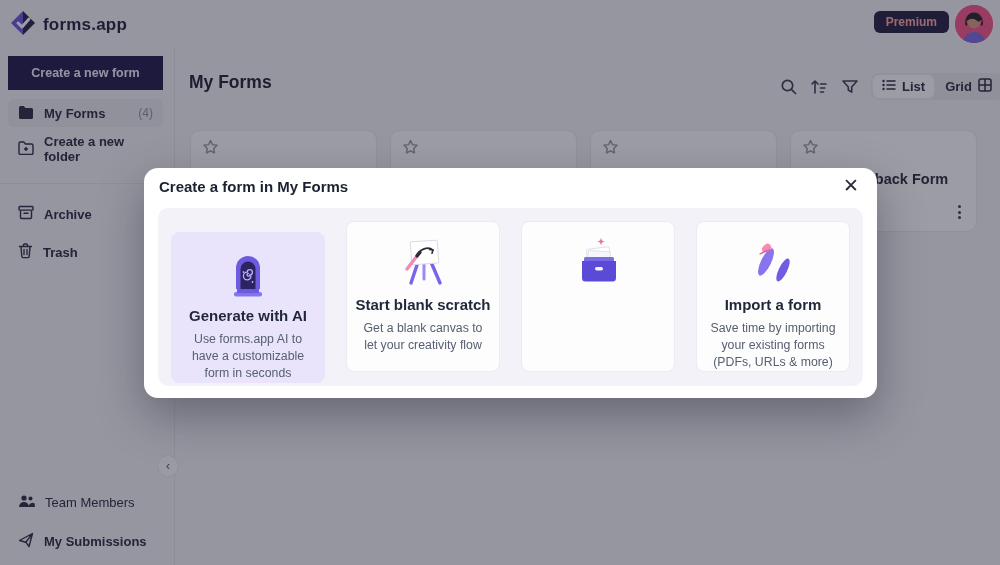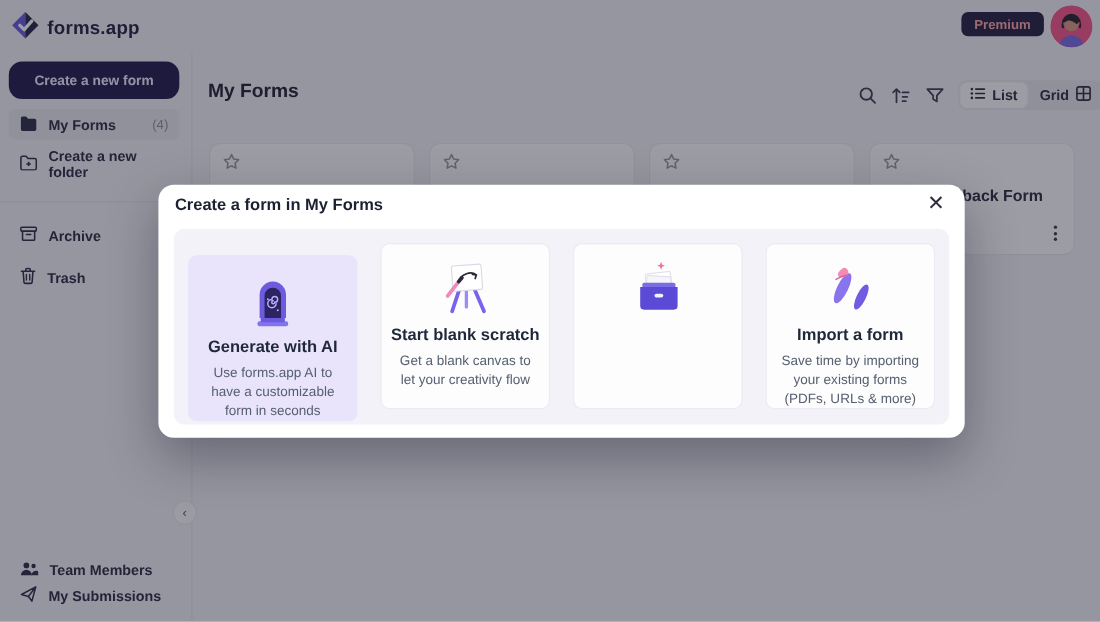--- a/index.html
+++ b/index.html
@@ -11,21 +11,21 @@
   .logo { position:absolute; left:10px; top:10px; display:flex; align-items:center; gap:7px; }
   .logo-text { font-size:17px; font-weight:800; color:#262244; letter-spacing:.2px; }
   .premium-btn { position:absolute; right:51px; top:11px; background:#262145; color:#fca5a5;
     font-size:12px; font-weight:700; padding:4px 12px; border-radius:6px; border:none; cursor:pointer; }
   .avatar { position:absolute; left:955px; top:5px; width:38px; height:38px; border-radius:50%;
     background:#f4568c; overflow:hidden; cursor:pointer; }
 
   
   .sidebar { position:absolute; left:0; top:48px; width:175px; height:517px; border-right:1px solid #e3e3ea; }
   .create-form-btn { position:absolute; left:8px; top:8px; width:155px; height:34px; background:#231c4d;
-    color:#efecfc; font-size:12.5px; font-weight:700; border:none; border-radius:12px; cursor:pointer;
+    color:#efecfc; font-size:12.5px; font-weight:700; border:none; border-radius:0; cursor:pointer;
     font-family:"Liberation Sans", sans-serif; }
   .side-item { position:absolute; left:8px; width:155px; height:28px; display:flex; align-items:center;
     gap:10px; padding:0 10px; border-radius:6px; cursor:pointer; color:#2c2c45; font-size:13px; font-weight:700; }
   .side-item.active { background:#e9e9f0; }
   .side-item .count { margin-left:auto; color:#8f8fa2; font-weight:400; font-size:12px; }
   .side-divider { position:absolute; left:0; top:135px; width:175px; height:1px; background:#e4e4ea; }
   .collapse-btn { position:absolute; left:157px; top:407px; width:22px; height:22px; border-radius:50%;
     background:#fafafc; border:1px solid #e7e7ee; color:#55556a; font-size:12px; line-height:20px;
     text-align:center; cursor:pointer; z-index:5; }
 
@@ -128,21 +128,21 @@
   <div class="side-item" style="top:190px; font-weight:600;">
     <span>
       <svg width="15" height="16" viewBox="0 0 15 16">
           <path d="M1.5 3.5 h12 M5.5 3.5 v-1.5 a1 1 0 0 1 1 -1 h2 a1 1 0 0 1 1 1 v1.5 M3 3.5 l0.8 10 a1.2 1.2 0 0 0 1.2 1.1 h5 a1.2 1.2 0 0 0 1.2 -1.1 l0.8 -10" fill="none" stroke="#2e2e48" stroke-width="1.4" stroke-linecap="round"></path>
           <path d="M6 6.5 v5 M9 6.5 v5" stroke="#2e2e48" stroke-width="1.3" stroke-linecap="round"></path>
         </svg>
     </span>
     <span>Trash</span>
   </div>
 
-  <div class="side-item" style="top:456px; font-weight:700;">
+  <div class="side-item" style="top:440px; font-weight:400;">
     <span>
       <svg width="17" height="14" viewBox="0 0 17 14">
           <circle cx="6" cy="4" r="2.6" fill="#2e2e48"></circle>
           <path d="M1 13 a5 5 0 0 1 10 0 Z" fill="#2e2e48"></path>
           <circle cx="12.5" cy="4.5" r="2" fill="#2e2e48"></circle>
           <path d="M10.5 13 a4.2 4.2 0 0 1 6 -3.8 l0.5 3.8 Z" fill="#2e2e48"></path>
         </svg>
     </span>
     <span>Team Members</span>
   </div>

